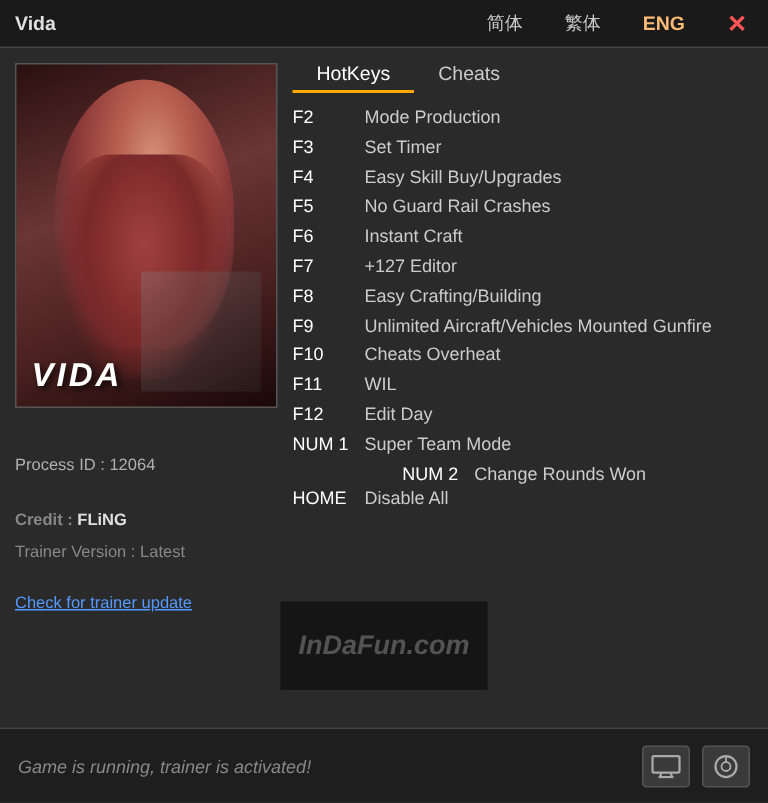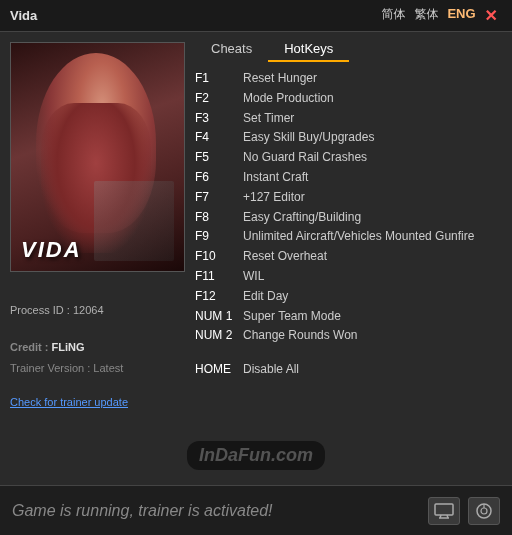--- a/index.html
+++ b/index.html
@@ -22,22 +22,22 @@
       padding: 0 10px;
       border-bottom: 1px solid #444;
     }
     .title-bar-left {
       color: #e0e0e0;
       font-size: 13px;
       font-weight: bold;
     }
     .title-bar-right {
       display: flex;
-      align-items: flex-start;
-      gap: 1px;
+      align-items: center;
+      gap: 20px;
     }
     .lang-btn {
       color: #cccccc;
       font-size: 12px;
       cursor: pointer;
       padding: 2px 4px;
     }
     .lang-btn.active {
       color: #fdba74;
       font-weight: bold;
@@ -157,36 +157,37 @@
     .hotkey-key {
       color: #ffffff;
       min-width: 48px;
       flex-shrink: 0;
       font-weight: 500;
     }
     .hotkey-desc {
       color: #cccccc;
     }
     .hotkey-section-gap {
-      margin-bottom: 17px;
+      margin-bottom: 0;
+      justify-content: center;
     }
 
     
     .bottom-bar {
       height: 50px;
       background: #1e1e1e;
       border-top: 1px solid #444;
       display: flex;
       align-items: center;
       justify-content: space-between;
       padding: 0 12px;
     }
     .status-text {
       color: #888888;
-      font-size: 16px;
+      font-size: 12px;
       font-style: italic;
     }
     .bottom-icons {
       display: flex;
       gap: 8px;
       align-items: center;
     }
     .bottom-icon {
       width: 32px;
       height: 28px;
@@ -197,26 +198,26 @@
       align-items: center;
       justify-content: center;
       cursor: pointer;
       font-size: 16px;
       color: #aaaaaa;
     }
 
     
     .indafun-watermark {
       position: absolute;
-      bottom: 65px;
+      bottom: 75px;
       left: 50%;
       transform: translateX(-50%);
       background: rgba(0,0,0,0.5);
-      border-radius: 12px;
-      padding: 4px 12px;
+      border-radius: 0;
+      padding: 19px 12px;
       color: rgba(200,200,200,0.35);
       font-size: 18px;
       font-weight: bold;
       font-style: italic;
       white-space: nowrap;
       pointer-events: none;
     }
 
     .left-col {
       display: flex;
@@ -258,29 +259,25 @@
       </div>
       <div style="height:6px;"></div>
       <div class="trainer-version">Trainer Version : Latest</div>
       <a class="update-link">Check for trainer update</a>
     </div>
   </div>
 
   <div class="right-panel">
 
     <div class="tabs">
+      <div class="tab active">HotKeys</div>
       <div class="tab">Cheats</div>
-      <div class="tab active">HotKeys</div>
     </div>
 
     <div class="hotkeys-list">
-      <div class="hotkey-row">
-        <span class="hotkey-key">F1</span>
-        <span class="hotkey-desc">Reset Hunger</span>
-      </div>
       <div class="hotkey-row">
         <span class="hotkey-key">F2</span>
         <span class="hotkey-desc">Mode Production</span>
       </div>
       <div class="hotkey-row">
         <span class="hotkey-key">F3</span>
         <span class="hotkey-desc">Set Timer</span>
       </div>
       <div class="hotkey-row">
         <span class="hotkey-key">F4</span>
@@ -301,21 +298,21 @@
       <div class="hotkey-row">
         <span class="hotkey-key">F8</span>
         <span class="hotkey-desc">Easy Crafting/Building</span>
       </div>
       <div class="hotkey-row">
         <span class="hotkey-key">F9</span>
         <span class="hotkey-desc">Unlimited Aircraft/Vehicles Mounted Gunfire</span>
       </div>
       <div class="hotkey-row">
         <span class="hotkey-key">F10</span>
-        <span class="hotkey-desc">Reset Overheat</span>
+        <span class="hotkey-desc">Cheats Overheat</span>
       </div>
       <div class="hotkey-row">
         <span class="hotkey-key">F11</span>
         <span class="hotkey-desc">WIL</span>
       </div>
       <div class="hotkey-row">
         <span class="hotkey-key">F12</span>
         <span class="hotkey-desc">Edit Day</span>
       </div>
       <div class="hotkey-row">

